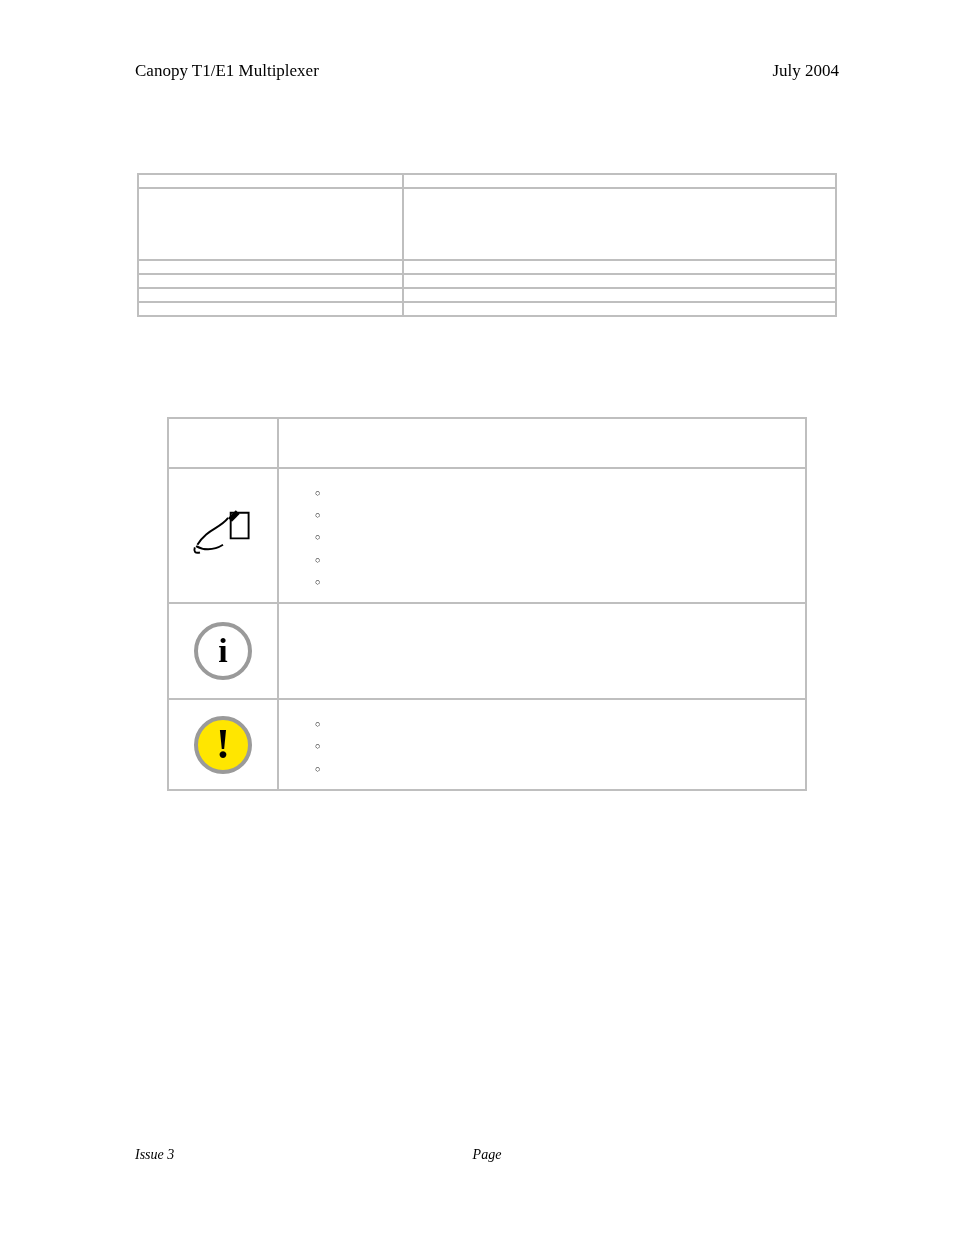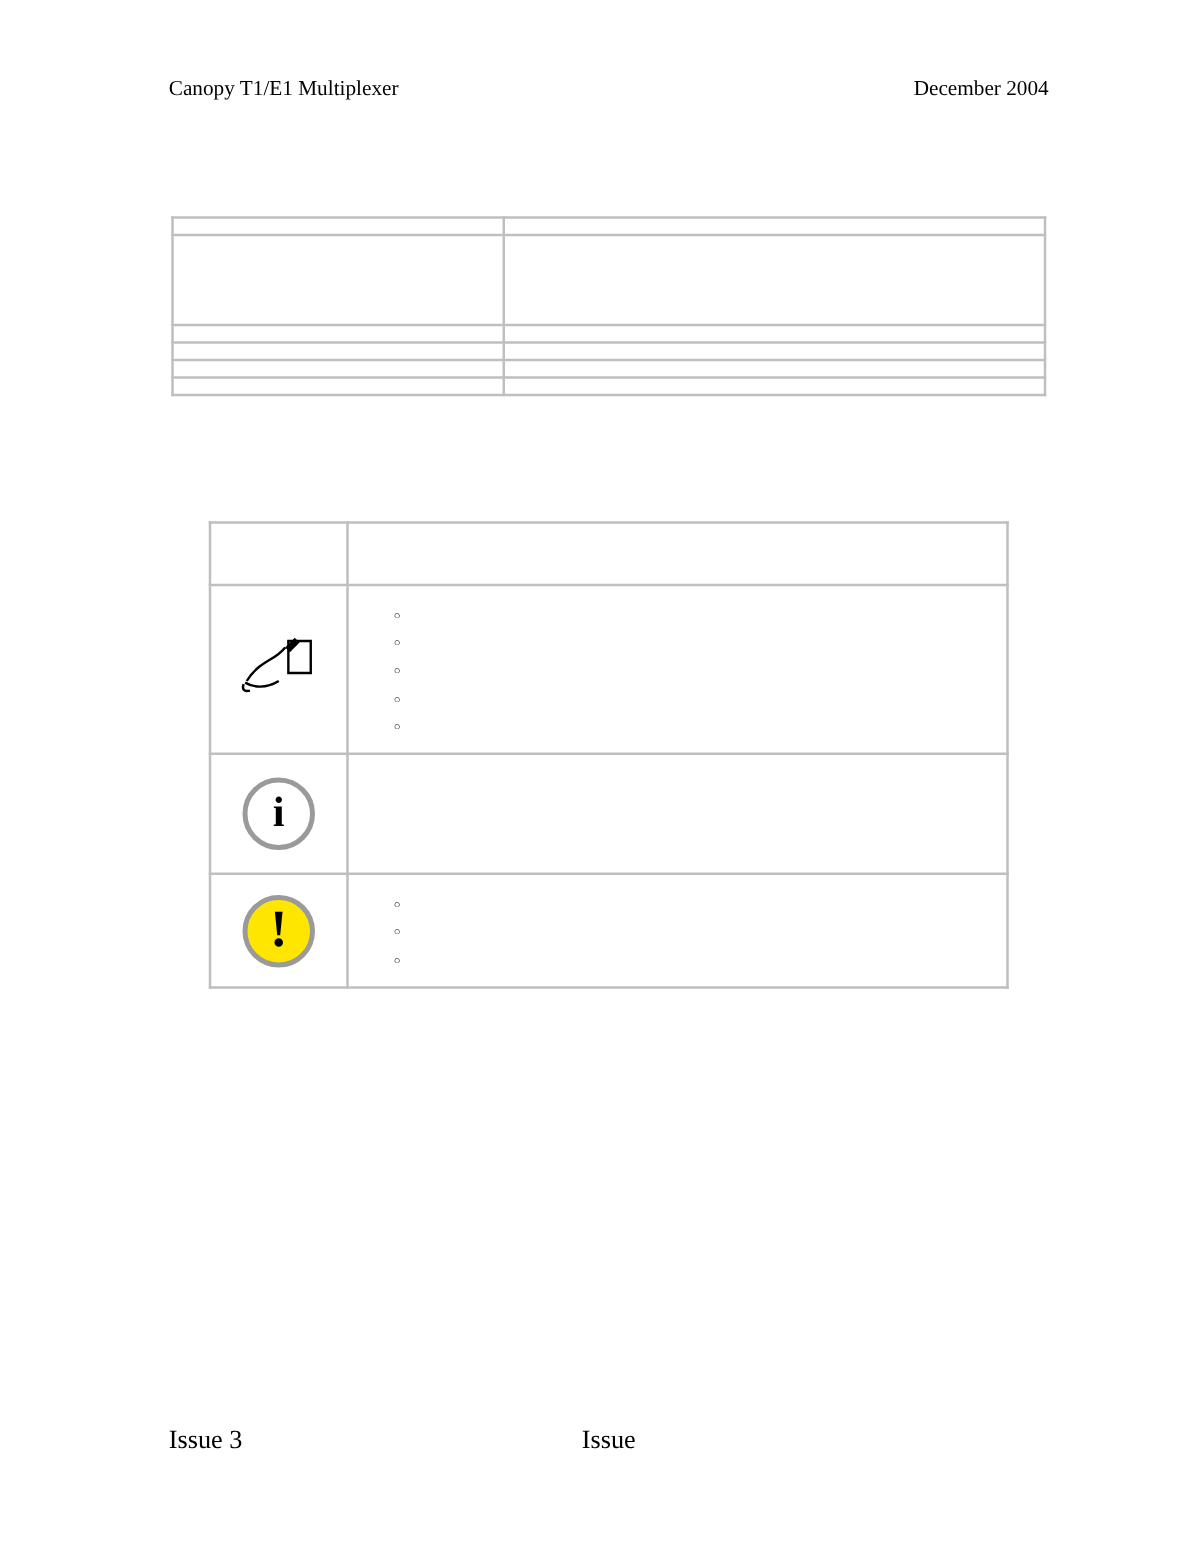--- a/index.html
+++ b/index.html
@@ -43,21 +43,22 @@
   table.tbl2 th { height: 50px; }
   table.tbl2 .iconcell { width: 110px; text-align: center; vertical-align: middle; }
   table.tbl2 .desc { font-size: 15px; }
   ul.sub { list-style: none; padding-left: 26px; margin-top: 6px; }
   ul.sub li::before { content: "○"; font-size: 9px; margin-right: 10px; position: relative; top: -2px; }
   ul.sub li { margin: 2px 0; }
   .footer {
     position: absolute;
     left: 135px; right: 115px; bottom: 70px;
     display: flex; justify-content: space-between;
-    font-size: 21px;
+    font-size: 14px;
+    font-style: italic;
   }
   .footer .mid { position: absolute; left: 50%; transform: translateX(-50%); }
   
   .icon-note svg { width: 64px; height: 52px; }
   .icon-info {
     width: 58px; height: 58px; border: 4px solid #9a9a9a; border-radius: 50%;
     display: inline-flex; align-items: center; justify-content: center;
     font-family: Georgia, serif; font-weight: bold; font-size: 34px; color: #000;
   }
   .icon-warn {
@@ -68,21 +69,21 @@
   }
 </style>
 </head>
 <body>
 
 <div class="page">
 
   <div class="hdr">
     <div class="hdr-left">Canopy T1/E1 Multiplexer</div>
     <div class="hdr-right">
-      <div>December 2004</div>
+      <div>July 2004</div>
     </div>
   </div>
 
   <table class="tbl">
     <tbody>
         <tr>
       <td class="col1"></td>
       <td></td>
     </tr>
     <tr class="tall">
@@ -159,17 +160,17 @@
           <li></li>
           <li></li>
         </ul>
       </td>
     </tr>
   </tbody>
     </table>
 
   <div class="footer">
     <span>Issue 3</span>
-    <span class="mid">Issue</span>
+    <span class="mid">Page</span>
     <span></span>
   </div>
 
 </div>
 
 </body></html>

